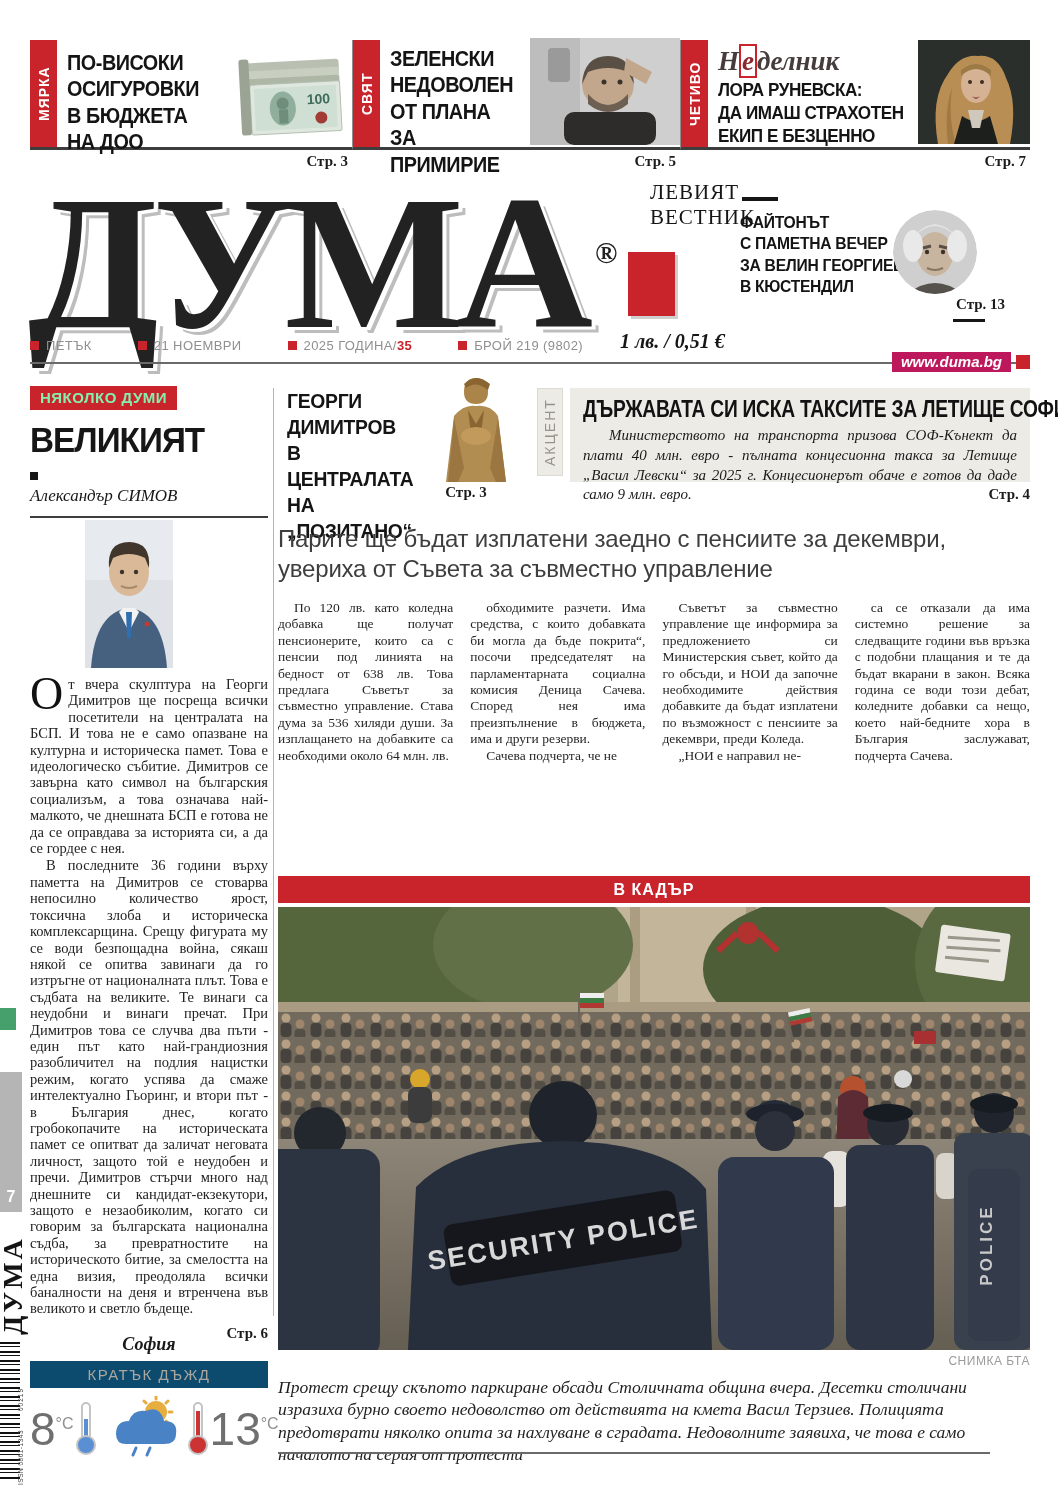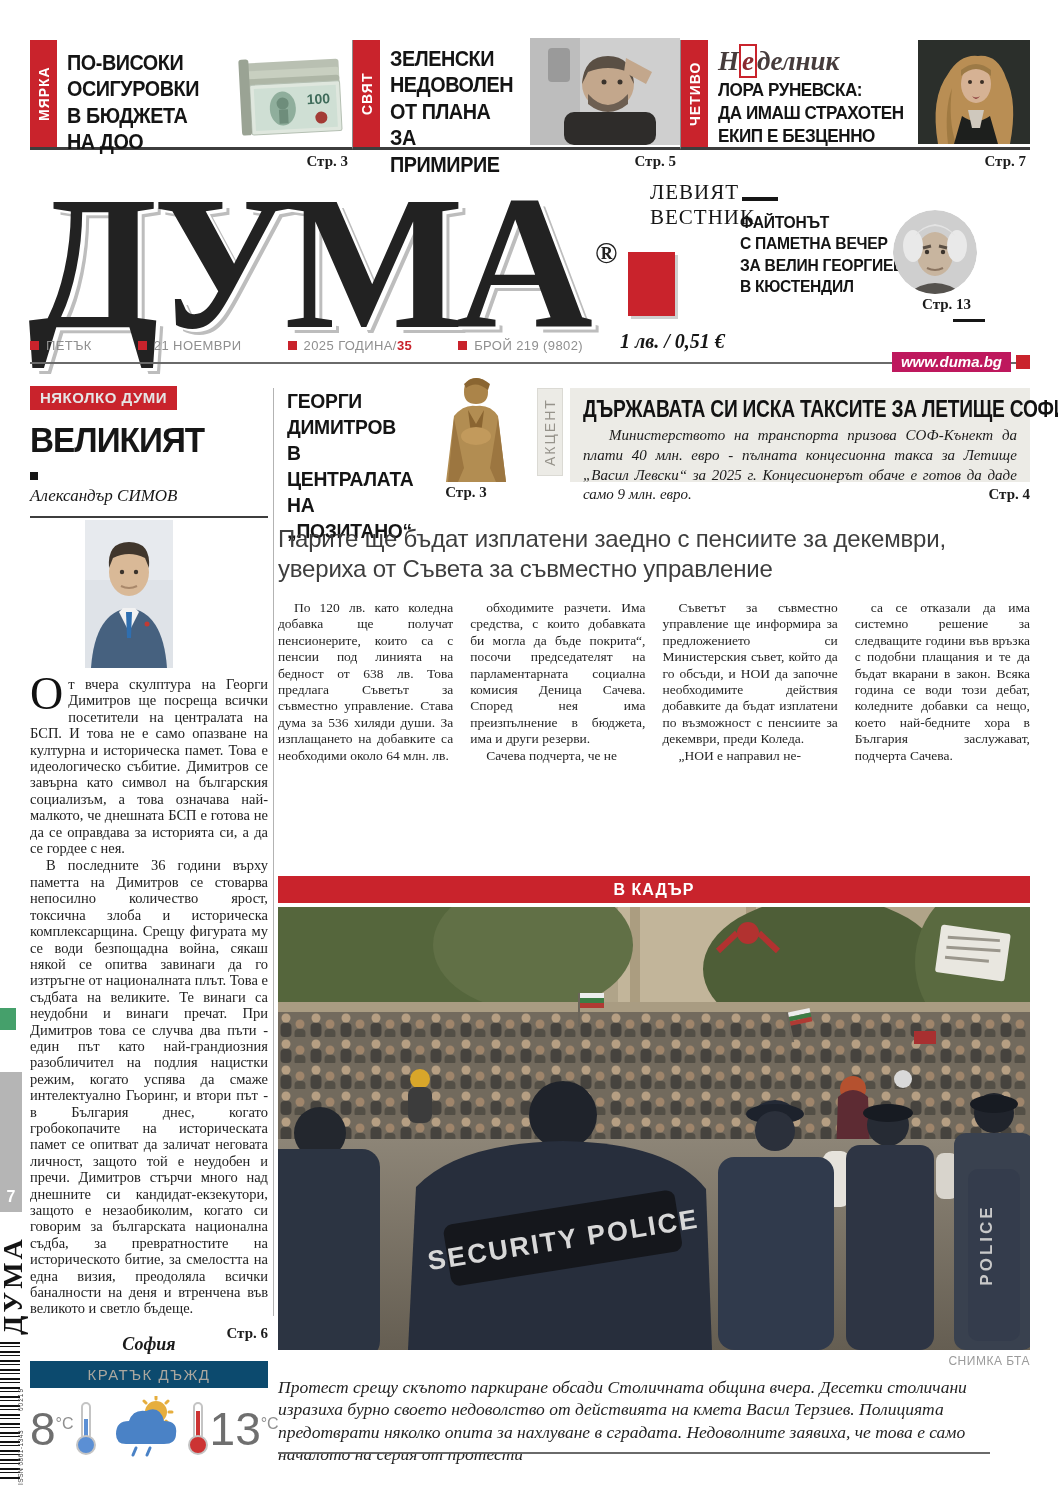--- a/index.html
+++ b/index.html
@@ -32,37 +32,37 @@
           font-size:190px; line-height:190px; letter-spacing:-8px; color:#222;
           text-shadow:4px 3px 0 #ffffff, 7px 6px 0 #bdbdbd; }
   .logo sup { font-size:30px; letter-spacing:0; vertical-align:super; margin-left:10px; text-shadow:none; }
   .tagline { position:absolute; left:650px; top:180px; font-family:"Liberation Serif",serif; font-size:21px;
              letter-spacing:1px; color:#161616; line-height:1.18; }
   .redsq-logo { position:absolute; left:628px; top:252px; width:47px; height:64px; background:var(--red); box-shadow:3px 3px 0 #cfcfcf; }
   .fayton-dash { position:absolute; left:742px; top:197px; width:36px; height:4px; background:#161616; }
   .fayton-title { position:absolute; left:740px; top:212px; width:185px; font-weight:800; font-size:17px;
                   line-height:1.25; letter-spacing:-.3px; color:#141414; transform:scaleX(.92); transform-origin:0 0; }
   .fayton-photo { position:absolute; left:893px; top:210px; width:84px; height:84px; border-radius:50%; overflow:hidden; }
-  .fayton-page { position:absolute; left:922px; top:296px; }
+  .fayton-page { position:absolute; left:956px; top:296px; }
   .fayton-underline { position:absolute; left:953px; top:319px; width:32px; height:3px; background:#161616; }
   .dateline { position:absolute; left:30px; top:338px; display:flex; align-items:center; font-size:13px;
               letter-spacing:.4px; color:#8f8f8f; }
   .dateline .item { display:flex; align-items:center; margin-right:46px; }
   .dateline .sq { width:9px; height:9px; background:var(--red); margin-right:7px; }
   .dateline .rednum { color:var(--red); font-weight:bold; }
   .price { position:absolute; left:620px; top:330px; font-family:"Liberation Serif",serif; font-weight:bold;
            font-style:italic; font-size:20px; color:#161616; }
   .mast-rule { position:absolute; left:30px; top:362px; width:1000px; height:2px; background:#6a6a6a; }
   .site-badge { position:absolute; right:28px; top:352px; display:flex; align-items:center; }
   .site-badge .txt { background:#be185d; color:#fff; font-weight:bold; font-style:italic; font-size:15px; padding:1px 9px 2px; }
   .site-badge .sq { width:14px; height:14px; background:var(--red); margin-left:5px; }
 
   
   .opinion-head { position:absolute; left:30px; top:386px; width:238px; }
-  .kicker { display:inline-block; background:var(--red); color:#e5e5e5; font-weight:bold; font-size:15px;
+  .kicker { display:inline-block; background:var(--red); color:#86efac; font-weight:bold; font-size:15px;
             letter-spacing:.5px; padding:3px 10px 4px; }
   .op-title { margin-top:10px; font-weight:900; font-size:35px; letter-spacing:-1px; color:#161616;
               transform:scaleX(.95); transform-origin:0 0; }
   .op-sq { width:8px; height:8px; background:#161616; margin-top:12px; }
   .op-author { margin-top:6px; font-family:"Liberation Serif",serif; font-style:italic; font-size:17px; color:#161616; }
   .op-rule { margin-top:10px; width:238px; border-bottom:2px solid #3d3d3d; }
   .vdivider { position:absolute; left:273px; top:388px; width:1px; height:928px; background:#b3b3b3; }
 
   .dimitrov { position:absolute; left:287px; top:388px; width:250px; }
   .dim-title { font-weight:800; font-size:21px; line-height:1.24; letter-spacing:-.3px; color:#141414;

